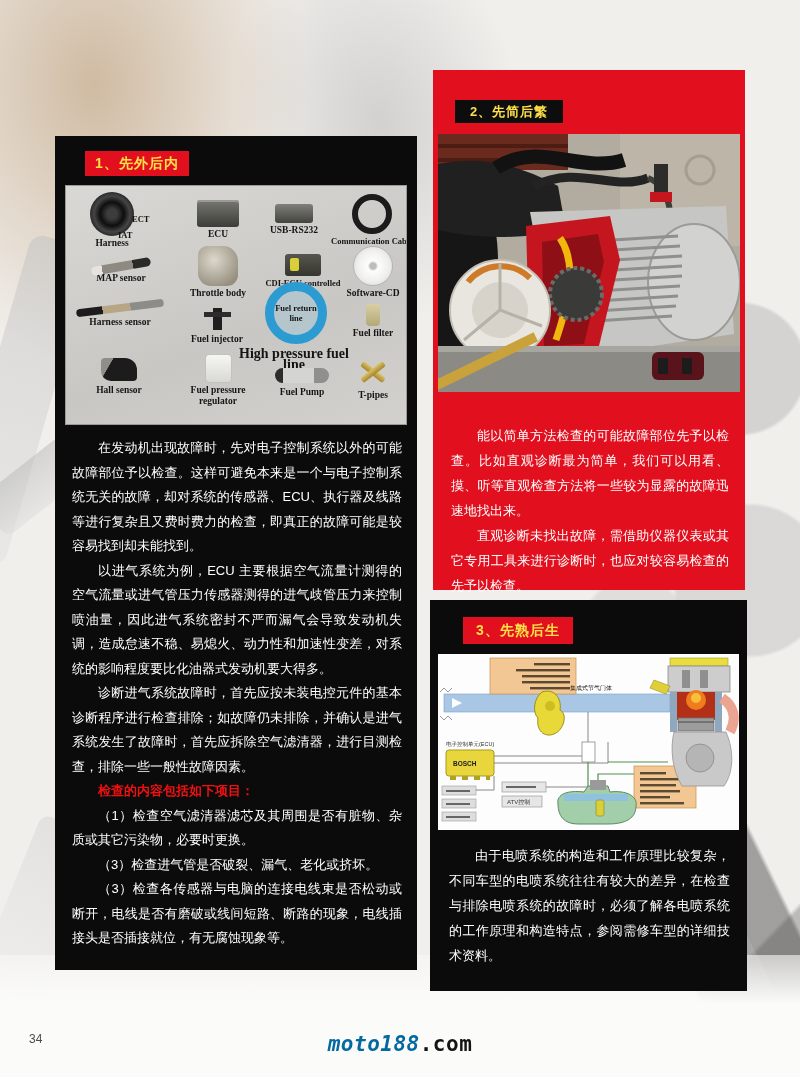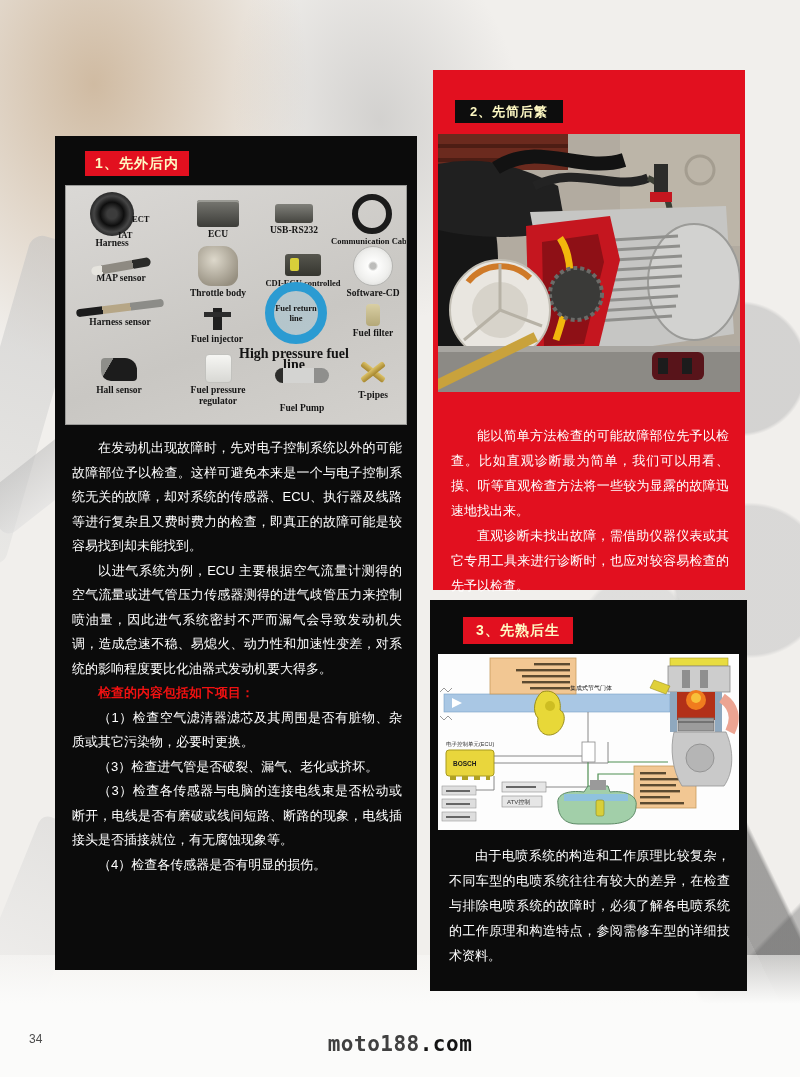--- a/index.html
+++ b/index.html
@@ -37,21 +37,21 @@
   
   .panel { position:absolute; }
   .panel-black { background:#0b0b0b; color:#fff; }
   .panel-red   { background:#e2101f; color:#fff; }
 
   #panel1 { left:55px; top:136px; width:362px; height:834px; }
   #panel2 { left:433px; top:70px;  width:312px; height:520px; }
   #panel3 { left:430px; top:600px; width:317px; height:391px; }
 
   .hdr { position:absolute; display:flex; align-items:center; justify-content:center;
-         font-weight:bold; font-size:14px; letter-spacing:1px; color:#fef9c3; }
+         font-weight:bold; font-size:14px; letter-spacing:1px; color:#fde047; }
   #hdr1 { left:30px; top:15px; width:104px; height:25px; background:#e2101f; }
   #hdr2 { left:22px; top:30px; width:108px; height:23px; background:#0d0d0d; font-size:13px; }
   #hdr3 { left:33px; top:17px; width:110px; height:27px; background:#e2101f; }
 
   
   #parts-photo { position:absolute; left:10px; top:49px; width:342px; height:240px;
     background:linear-gradient(160deg,#dad8d5,#c9c7c3 60%,#d3d1cd);
     border:1px solid #9a9a98; overflow:hidden; }
   .pi { position:absolute; text-align:center;
         font-family:"Liberation Serif", serif; font-weight:bold;
@@ -110,21 +110,21 @@
     background:#b3aca1; overflow:hidden; }
 
   
   #efi-diagram { position:absolute; left:8px; top:54px; width:301px; height:176px;
     background:#fdfdfd; overflow:hidden; }
 
   
   #page-number { position:absolute; left:29px; top:1032px; font-size:12px; color:#4c4c4c; }
   #brand { position:absolute; left:0; top:1032px; width:800px; text-align:center;
     font-family:"DejaVu Sans Mono", monospace; font-weight:bold; font-size:21px; letter-spacing:.5px; }
-  #brand .b1 { color:#404040; }
+  #brand .b1 { color:#0369a1;font-style:italic; }
   #brand .b2 { color:#141414; }
 </style>
 </head>
 <body>
 
 <div class="bg bg-beige"></div>
 <div class="bg bg-topgray"></div>
 <div class="bg bg-tool1"></div>
 <div class="bg bg-tool2"></div>
 <div class="bg bg-tool3"></div>
@@ -196,36 +196,36 @@
       <div class="ic i-hall"></div>
       <div style="margin-top:4px;">Hall sensor</div>
     </div>
     <div class="pi" style="left:108px; top:168px; width:88px;">
       <div class="ic i-reg"></div>
       <div>Fuel pressure</div>
       <div>regulator</div>
     </div>
     <div class="pi" style="left:196px; top:182px; width:80px;">
       <div class="ic i-pump"></div>
-      <div style="margin-top:20px;text-align:center;">Fuel Pump</div>
+      <div style="margin-top:4px;text-align:center;">Fuel Pump</div>
     </div>
     <div class="pi" style="left:274px; top:172px; width:66px;">
       <div class="ic i-tpipes"></div>
       <div style="margin-top:4px;">T-pipes</div>
     </div>
   </div>
 
   <div id="p1-text" class="txt">
     <p>在发动机出现故障时，先对电子控制系统以外的可能故障部位予以检查。这样可避免本来是一个与电子控制系统无关的故障，却对系统的传感器、ECU、执行器及线路等进行复杂且又费时费力的检查，即真正的故障可能是较容易找到却未能找到。</p>
     <p>以进气系统为例，ECU 主要根据空气流量计测得的空气流量或进气管压力传感器测得的进气歧管压力来控制喷油量，因此进气系统密封不严而漏气会导致发动机失调，造成怠速不稳、易熄火、动力性和加速性变差，对系统的影响程度要比化油器式发动机要大得多。</p>
+    <p>诊断进气系统故障时，首先应按未装电控元件的基本诊断程序进行检查排除；如故障仍未排除，并确认是进气系统发生了故障时，首先应拆除空气滤清器，进行目测检查，排除一些一般性故障因素。</p>
     <p class="red-lead">检查的内容包括如下项目：</p>
     <p>（1）检查空气滤清器滤芯及其周围是否有脏物、杂质或其它污染物，必要时更换。</p>
     <p>（3）检查进气管是否破裂、漏气、老化或挤坏。</p>
     <p>（3）检查各传感器与电脑的连接电线束是否松动或断开，电线是否有磨破或线间短路、断路的现象，电线插接头是否插接就位，有无腐蚀现象等。</p>
-    <p>（4）检查各传感器是否有明显的损伤。</p>
   </div>
 </section>
 
 <section id="panel2" class="panel panel-red">
   <div id="hdr2" class="hdr">2、先简后繁</div>
 
   <div id="engine-photo">
     <svg width="302" height="258" viewBox="0 0 302 258">
       <rect width="302" height="258" fill="#b2aba0"></rect>
       <rect x="0" y="0" width="130" height="36" fill="#6b2a1e"></rect>

